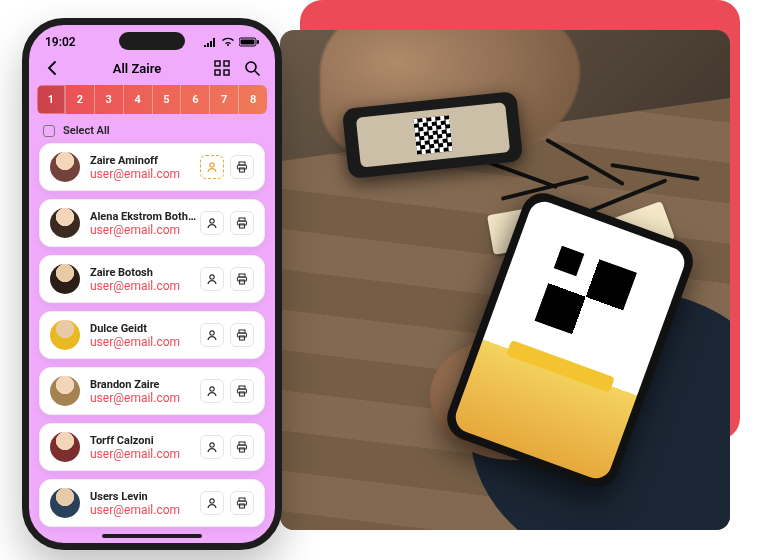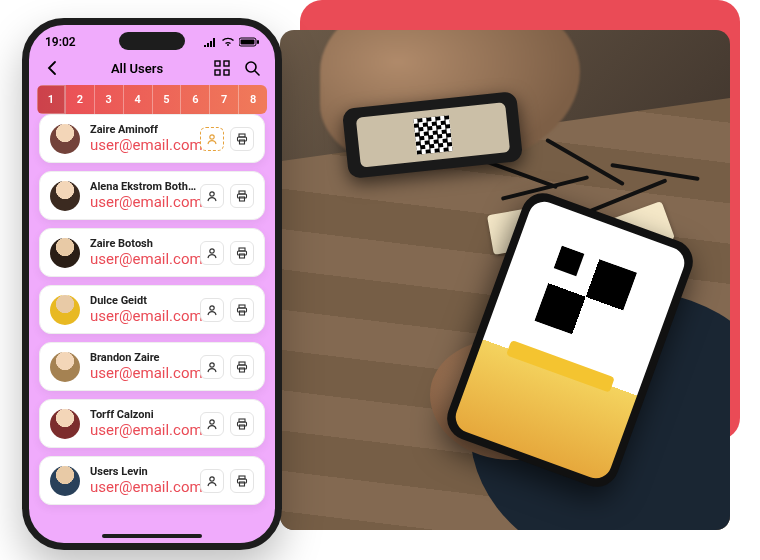--- a/index.html
+++ b/index.html
@@ -165,21 +165,21 @@
   .av { width:30px; height:30px; border-radius:50%; margin-right:10px; background:#ccc; flex-shrink:0; background-size:cover;}
   .av1{background: radial-gradient(circle at 50% 30%, #f3d6b8 35%, #73423a 36%);}
   .av2{background: radial-gradient(circle at 50% 30%, #f3d6b8 35%, #3b2a20 36%);}
   .av3{background: radial-gradient(circle at 50% 30%, #e8caa6 35%, #2a1e16 36%);}
   .av4{background: radial-gradient(circle at 50% 30%, #e8caa6 35%, #e8b923 36%);}
   .av5{background: radial-gradient(circle at 50% 30%, #f3d6b8 35%, #a58252 36%);}
   .av6{background: radial-gradient(circle at 50% 30%, #f3d6b8 35%, #7c2d2d 36%);}
   .av7{background: radial-gradient(circle at 50% 30%, #e8caa6 35%, #29415a 36%);}
   .info { flex:1; min-width:0; }
   .nm { font-size:11px; font-weight:700; color:#222; white-space:nowrap; overflow:hidden; text-overflow:ellipsis;}
-  .em { font-size:15px; color:#ea4b56; }
+  .em { font-size:12px; color:#ea4b56; }
   .actions { display:flex; gap:6px; }
   .ab {
     width:24px; height:24px;
     border:1px solid #e4e4e4;
     border-radius:6px;
     display:flex; align-items:center; justify-content:center;
     background:#fff;
     cursor:pointer;
   }
   .ab.dashed { border:1px dashed #e6a23c; }
@@ -245,21 +245,21 @@
       </span>
     </span>
   </div>
 
   <div class="topbar">
     <span class="ico">
       <svg width="16" height="16" viewBox="0 0 16 16">
           <path d="M11 2L5 8l6 6" stroke="#000" stroke-width="1.8" fill="none" stroke-linecap="round"></path>
         </svg>
     </span>
-    <span class="title">All Users</span>
+    <span class="title">All Zaire</span>
     <span class="top-right">
       <span class="ico">
         <svg width="16" height="16" viewBox="0 0 16 16" fill="none" stroke="#000" stroke-width="1.4">
             <rect x="1" y="1" width="5" height="5"></rect>
             <rect x="10" y="1" width="5" height="5"></rect>
             <rect x="1" y="10" width="5" height="5"></rect>
             <rect x="10" y="10" width="5" height="5"></rect>
           </svg>
       </span>
       <span class="ico">
@@ -275,20 +275,24 @@
     <div class="p">1</div>
     <div class="p">2</div>
     <div class="p">3</div>
     <div class="p">4</div>
     <div class="p">5</div>
     <div class="p">6</div>
     <div class="p">7</div>
     <div class="p">8</div>
   </div>
 
+  <div class="selall">
+    <span class="cb"></span>
+    <span>Select All</span>
+  </div>
 
   <div class="list">
 
     <div class="card">
       <div class="av av1"></div>
       <div class="info">
         <div class="nm">Zaire Aminoff</div>
         <div class="em">user@email.com</div>
       </div>
       <div class="actions">

